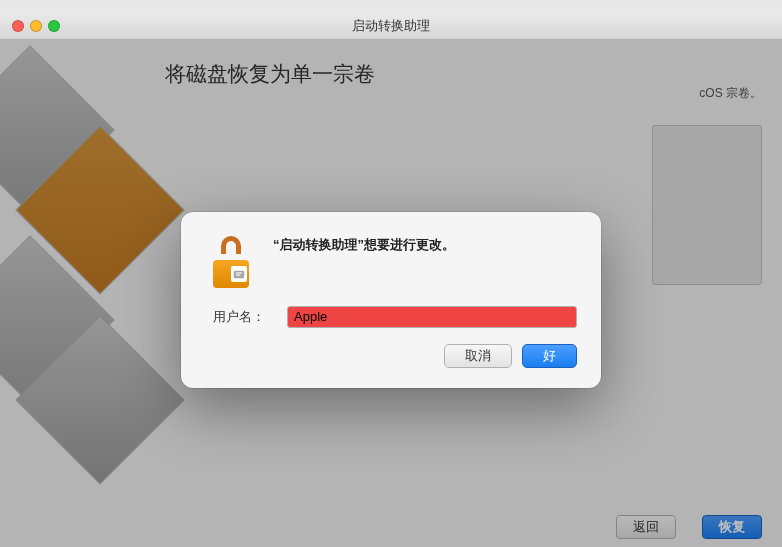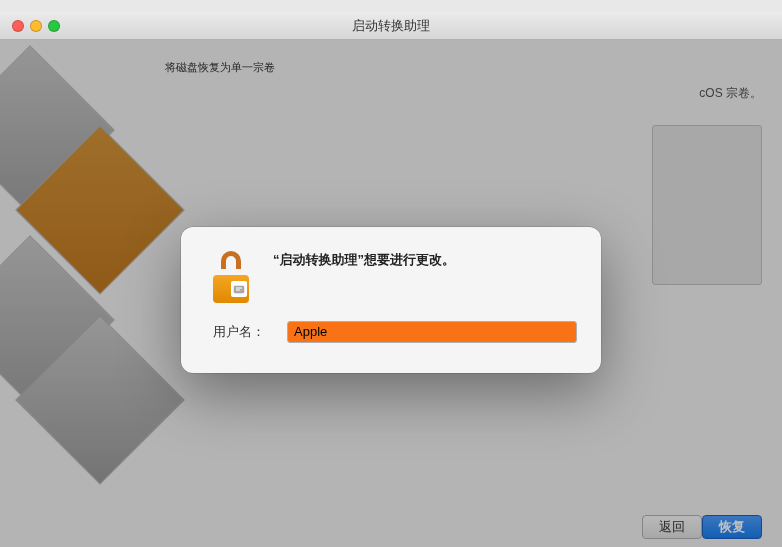--- a/index.html
+++ b/index.html
@@ -80,21 +80,21 @@
     .diamond-1 { top: 30px; left: -30px; }
     .diamond-2 { top: 110px; left: 40px; background: linear-gradient(135deg, #d4943a, #c07820); }
     .diamond-3 { top: 220px; left: -30px; background: linear-gradient(135deg, #c8c8c8, #a0a0a0); }
     .diamond-4 { top: 300px; left: 40px; background: linear-gradient(135deg, #c8c8c8, #9a9a9a); }
 
     
     .page-subtitle {
       position: absolute;
       top: 20px;
       left: 165px;
-      font-size: 11px;
+      font-size: 21px;
       color: #333;
       font-weight: 500;
     }
 
     
     .right-panel-hint {
       position: absolute;
       top: 45px;
       right: 20px;
       font-size: 12px;
@@ -112,21 +112,21 @@
       border: 1px solid #c0c0c0;
       border-radius: 3px;
     }
 
     
     .bottom-bar {
       position: absolute;
       bottom: 20px;
       right: 20px;
       display: flex;
-      gap: 0;
+      gap: 26px;
       align-items: flex-end;
     }
 
     .btn-back, .btn-restore {
       height: 24px;
       padding: 0 16px;
       border-radius: 4px;
       font-size: 13px;
       cursor: pointer;
       border: 1px solid #b0b0b0;
@@ -255,21 +255,21 @@
       flex-shrink: 0;
     }
 
     .form-input {
       flex: 1;
       height: 22px;
       border: 1px solid #b0b0b0;
       border-radius: 3px;
       padding: 0 6px;
       font-size: 13px;
-      background: #f97316;
+      background: #ef4444;
       outline: none;
     }
 
     .form-input.password-field {
       letter-spacing: 2px;
     }
 
     
     .dialog-buttons {
       display: flex;
@@ -354,17 +354,21 @@
           <div class="dialog-title">“启动转换助理”想要进行更改。</div>
         </div>
       </div>
 
       <div class="form-row">
         <label class="form-label">用户名：</label>
         <input class="form-input" type="text" value="Apple" style="">
       </div>
 
 
+      <div class="dialog-buttons">
+        <button class="dialog-btn-cancel">取消</button>
+        <button class="dialog-btn-ok">好</button>
+      </div>
 
     </div>
   </div>
 
 </div>
 
 </body></html>

